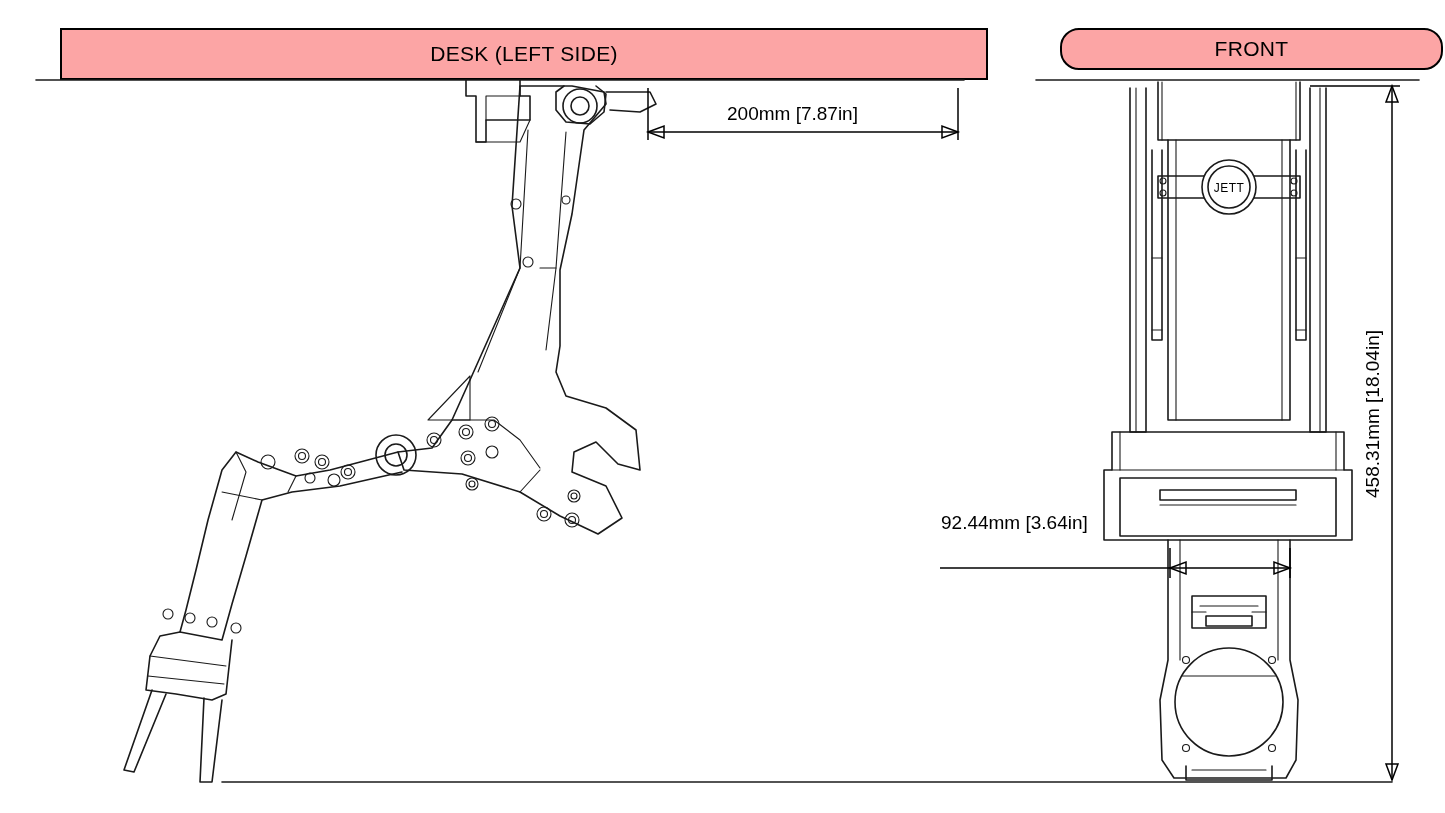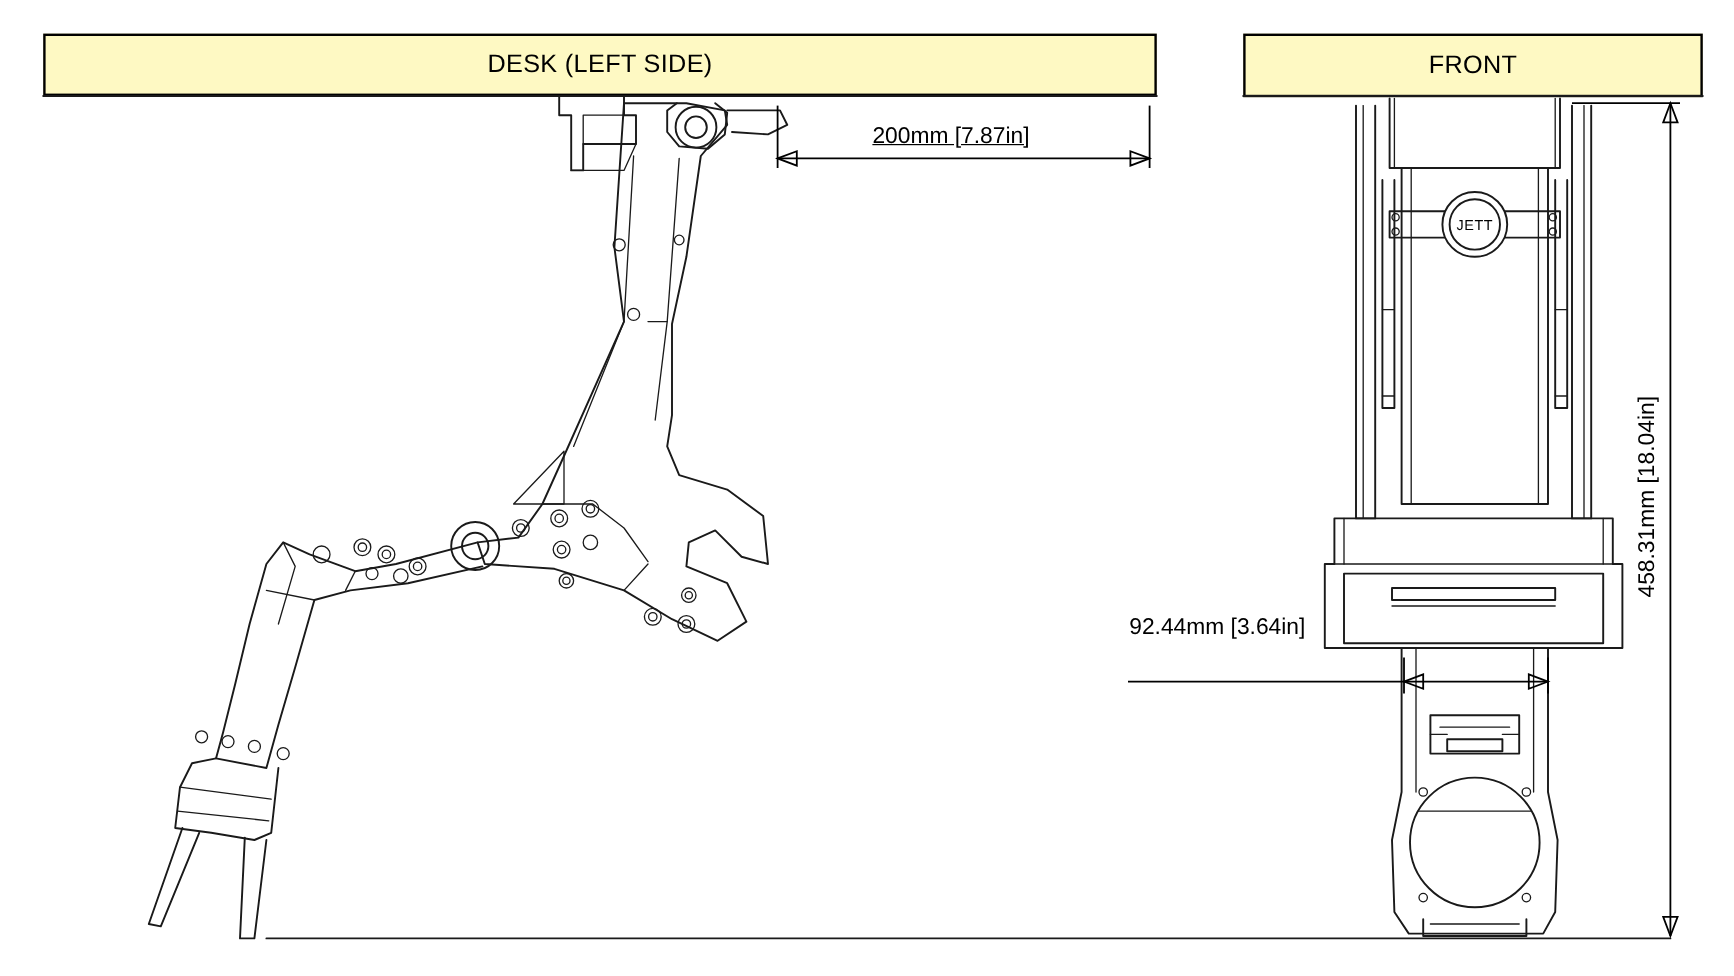--- a/index.html
+++ b/index.html
@@ -15,53 +15,54 @@
     color: #000000;
     overflow: hidden;
   }
   #sheet {
     position: absolute;
     inset: 0;
   }
   .title-box {
     position: absolute;
     border: 2px solid #000;
-    background: #fef9c3;
+    background: #fca5a5;
     box-sizing: border-box;
     display: flex;
     align-items: center;
     justify-content: center;
+    margin-left: 24px;
   }
   .title-box .title-text {
     font-size: 21px;
     letter-spacing: 0.3px;
     color: #000;
   }
   #left-title {
     left: 36px;
     top: 28px;
     width: 928px;
     height: 52px;
   }
   #front-title {
     left: 1036px;
     top: 28px;
     width: 383px;
-    height: 53px;
+    height: 42px;
+    border-radius: 19px;
   }
   .dim-label {
     position: absolute;
     font-size: 19px;
     color: #000;
     white-space: nowrap;
   }
   #dim-200 {
     left: 727px;
     top: 103px;
-    text-decoration: underline;
   }
   #dim-92 {
     left: 941px;
     top: 512px;
   }
   #dim-458 {
     left: 1362px;
     top: 330px;
     transform-origin: left top;
     transform: rotate(-90deg) translate(-100%, 0);

